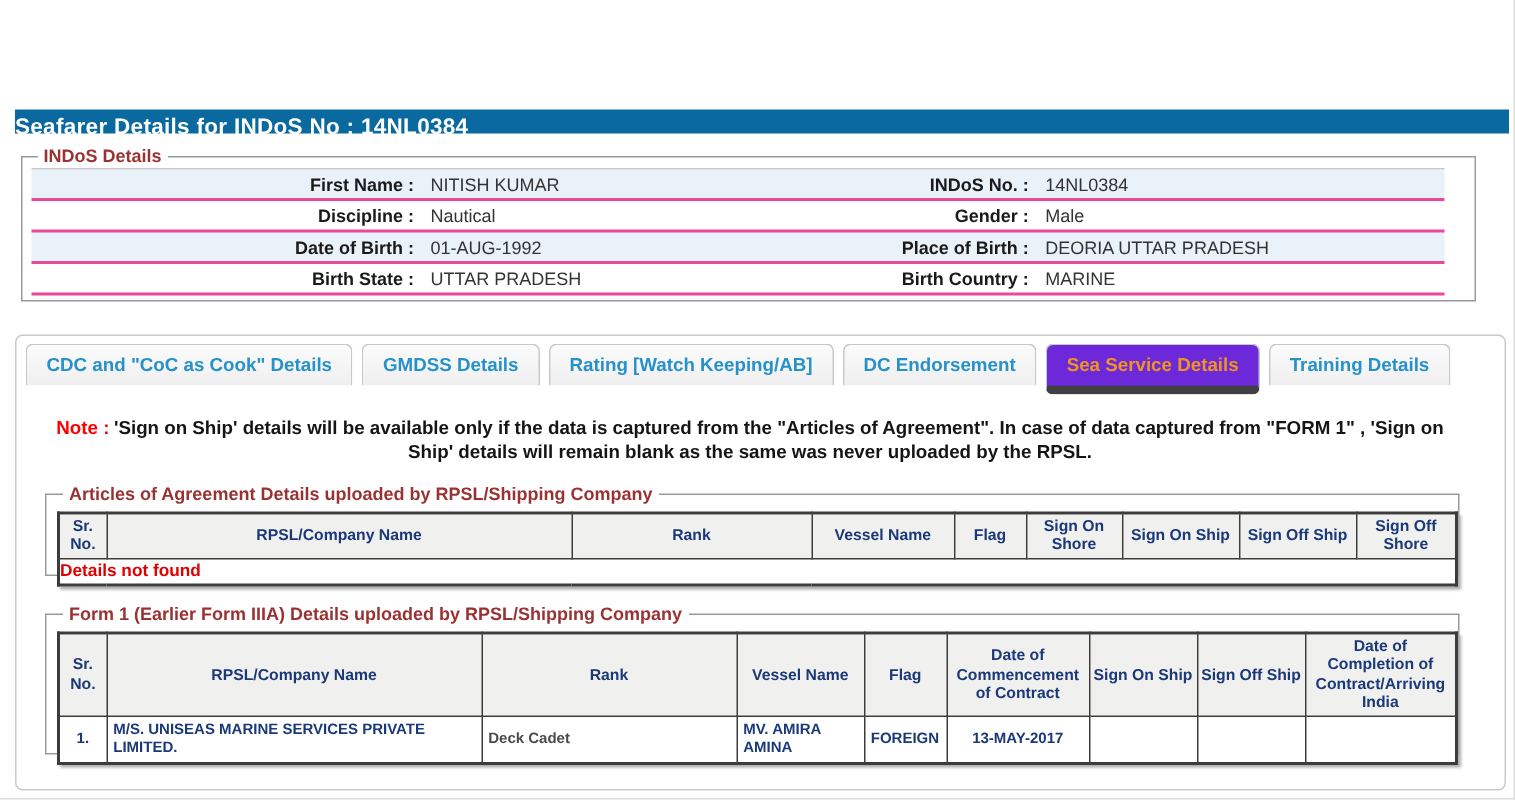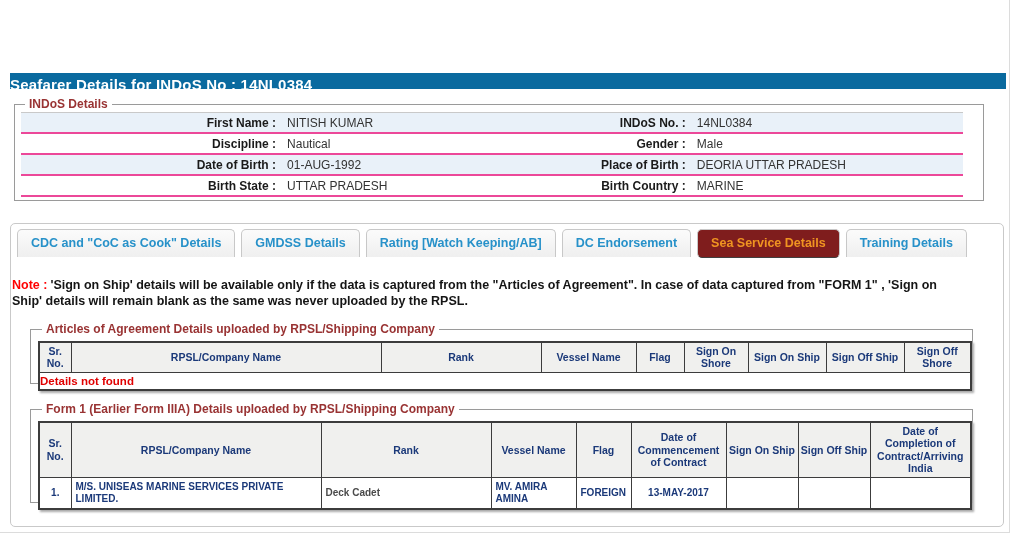--- a/index.html
+++ b/index.html
@@ -36,26 +36,26 @@
     border:1px solid #c9c9c9;border-radius:5px;box-sizing:border-box;background:#fff;
   }
   .tabs{position:absolute;left:17px;top:229px;display:flex;gap:6px;}
   .tab{
     height:27px;line-height:27px;padding:0 13px;white-space:nowrap;
     background:linear-gradient(#fbfbfb,#efefef);
     border:1px solid #c8c8c8;border-bottom:none;border-radius:5px 5px 0 0;
     color:var(--tab_text);font-weight:bold;font-size:12.5px;cursor:pointer;
   }
   .tab.active{
-    background:#7f1d1d;color:var(--tab_active_text);
-    border-bottom:1px solid #404040;border-radius:5px;text-align:center;
+    background:#6d28d9;color:var(--tab_active_text);
+    border-bottom:6px solid #404040;border-radius:5px;text-align:center;
   }
   .note{
-    position:absolute;left:12px;top:277px;width:952px;
-    font-size:12.5px;font-weight:bold;color:#151515;line-height:1.3;
+    position:absolute;left:24px;top:277px;width:952px;
+    font-size:12.5px;font-weight:bold;color:#151515;line-height:1.3;text-align:center;
   }
   .note-prefix{color:var(--note_red);margin-right:3px;}
   .fs-articles{left:30px;top:322px;width:938px;height:62px;padding:3px 0 0 7px;}
   .fs-form1{left:30px;top:402px;width:938px;height:101px;padding:3px 0 0 7px;}
   table.dtable{
     border-collapse:collapse;table-layout:fixed;width:922px;
     border:2px solid #3c3c3c;box-shadow:2px 2px 2px #aaa;background:#fff;
     margin-top:2px;
   }
   .dtable th,.dtable td{border:1px solid #3c3c3c;overflow:hidden;}

